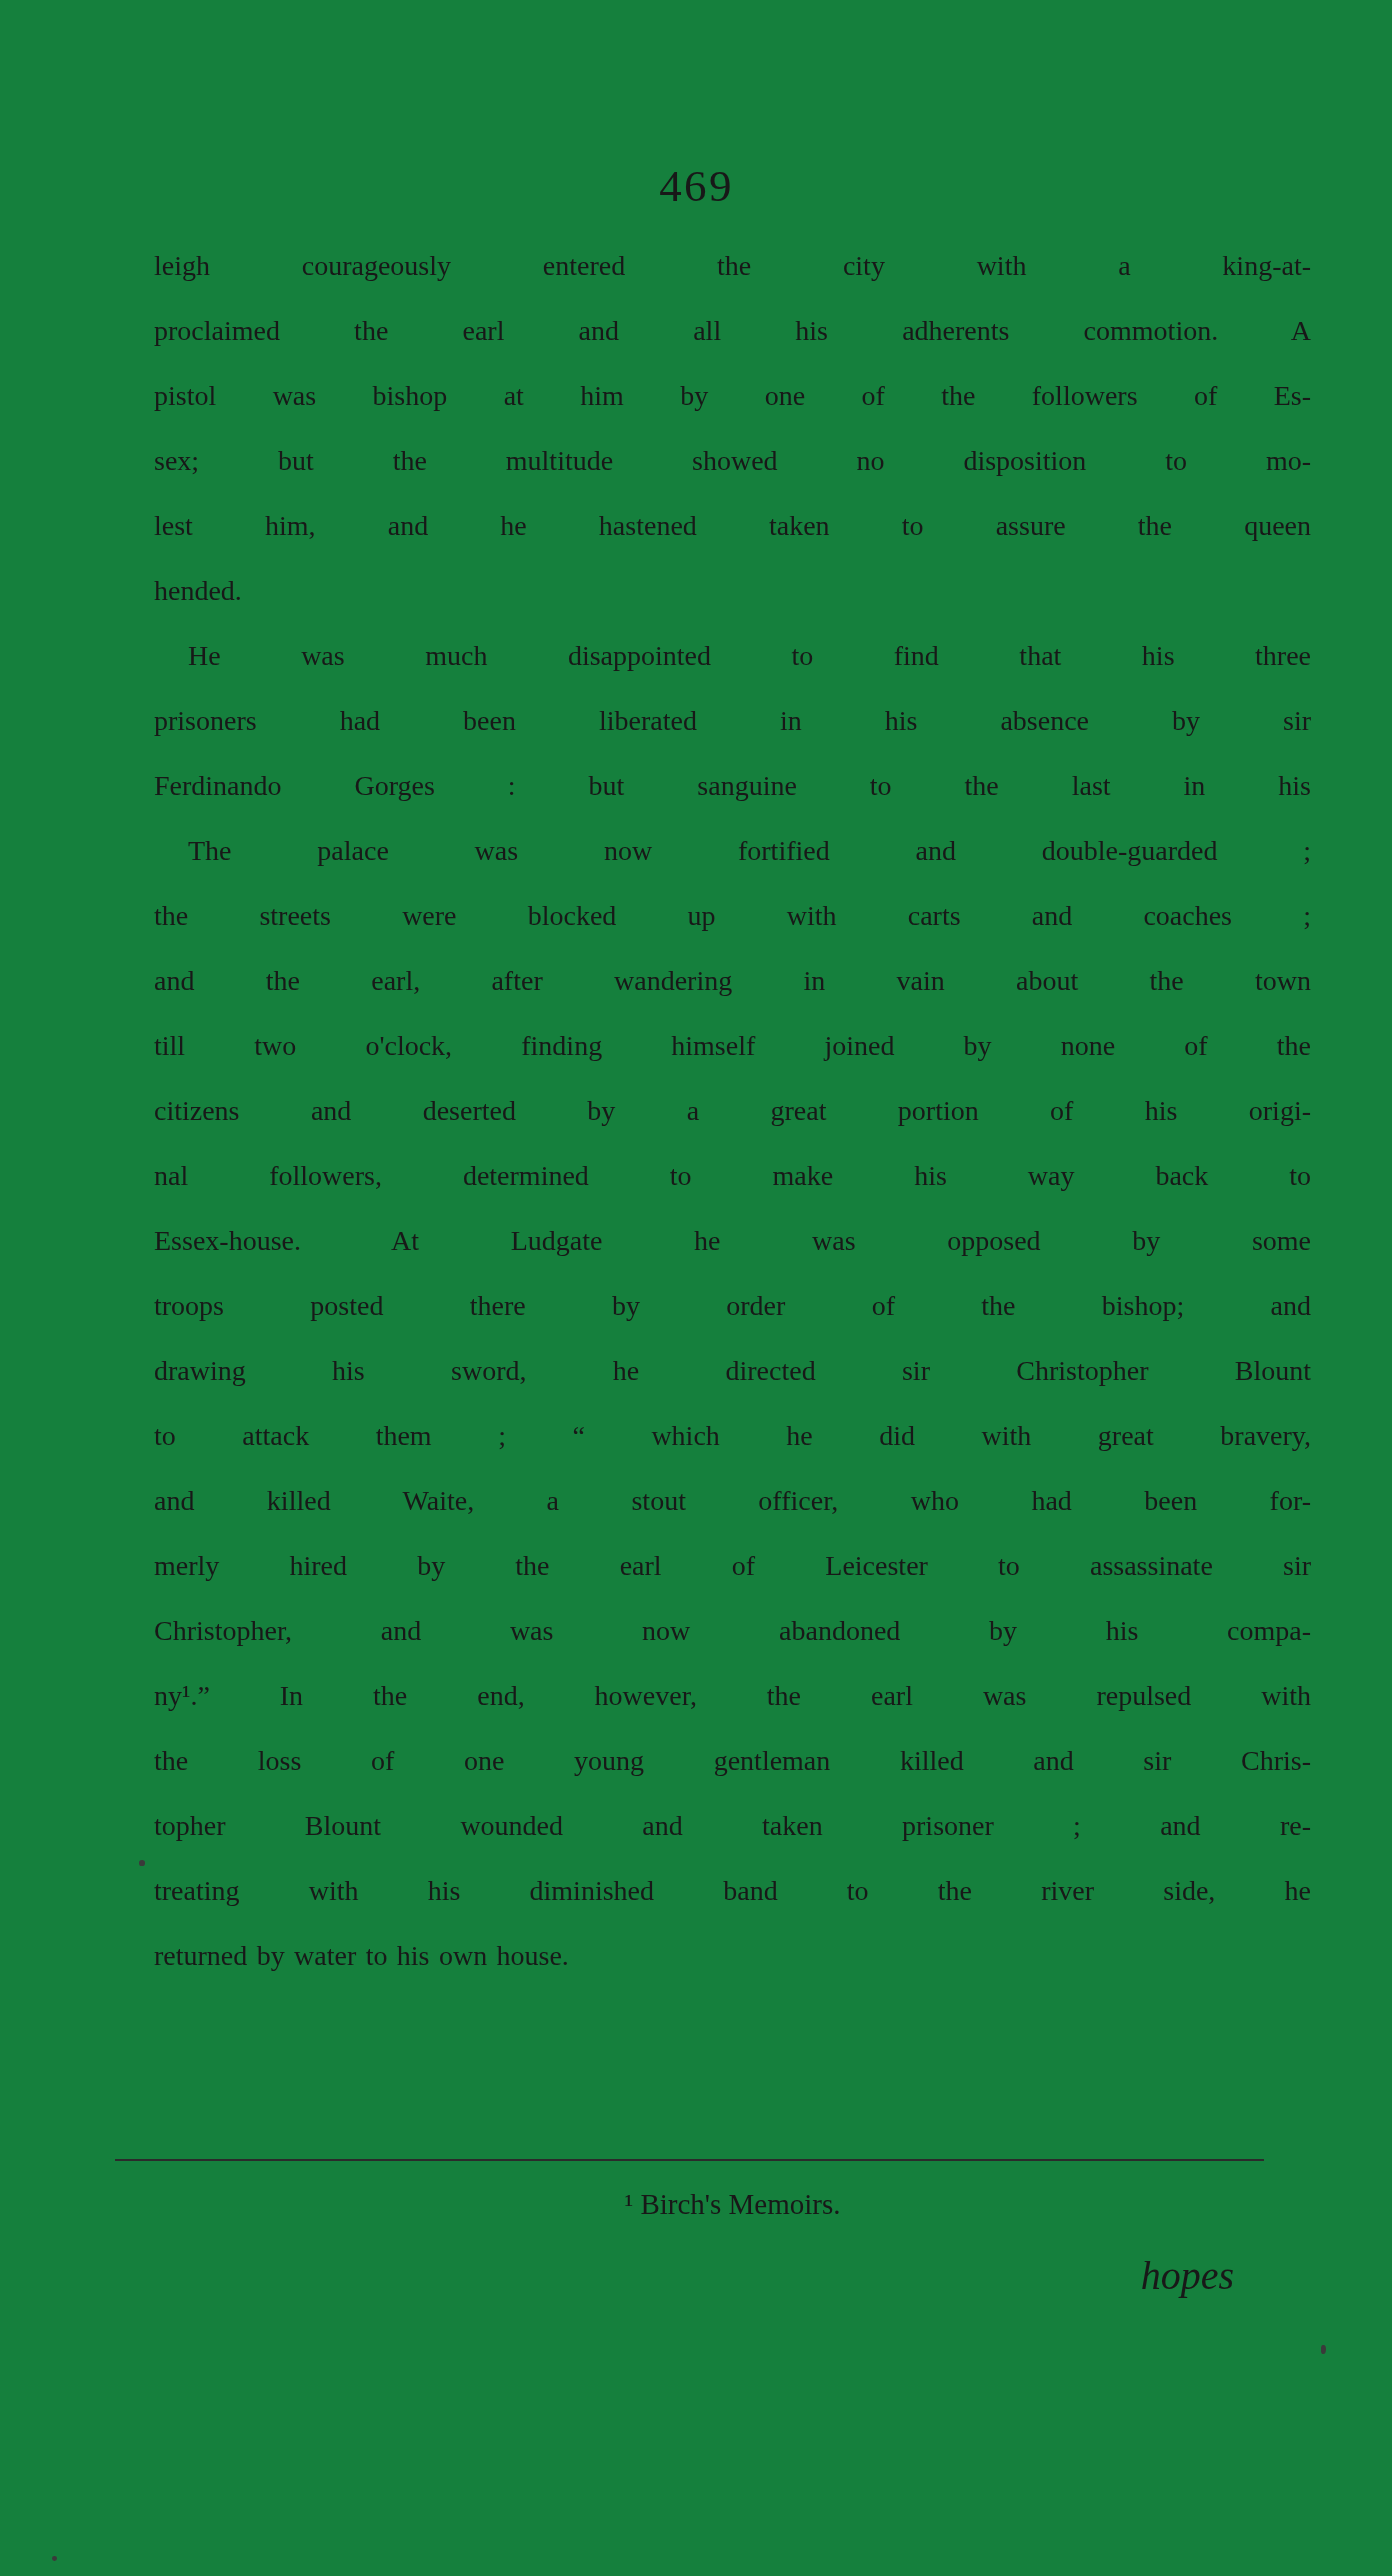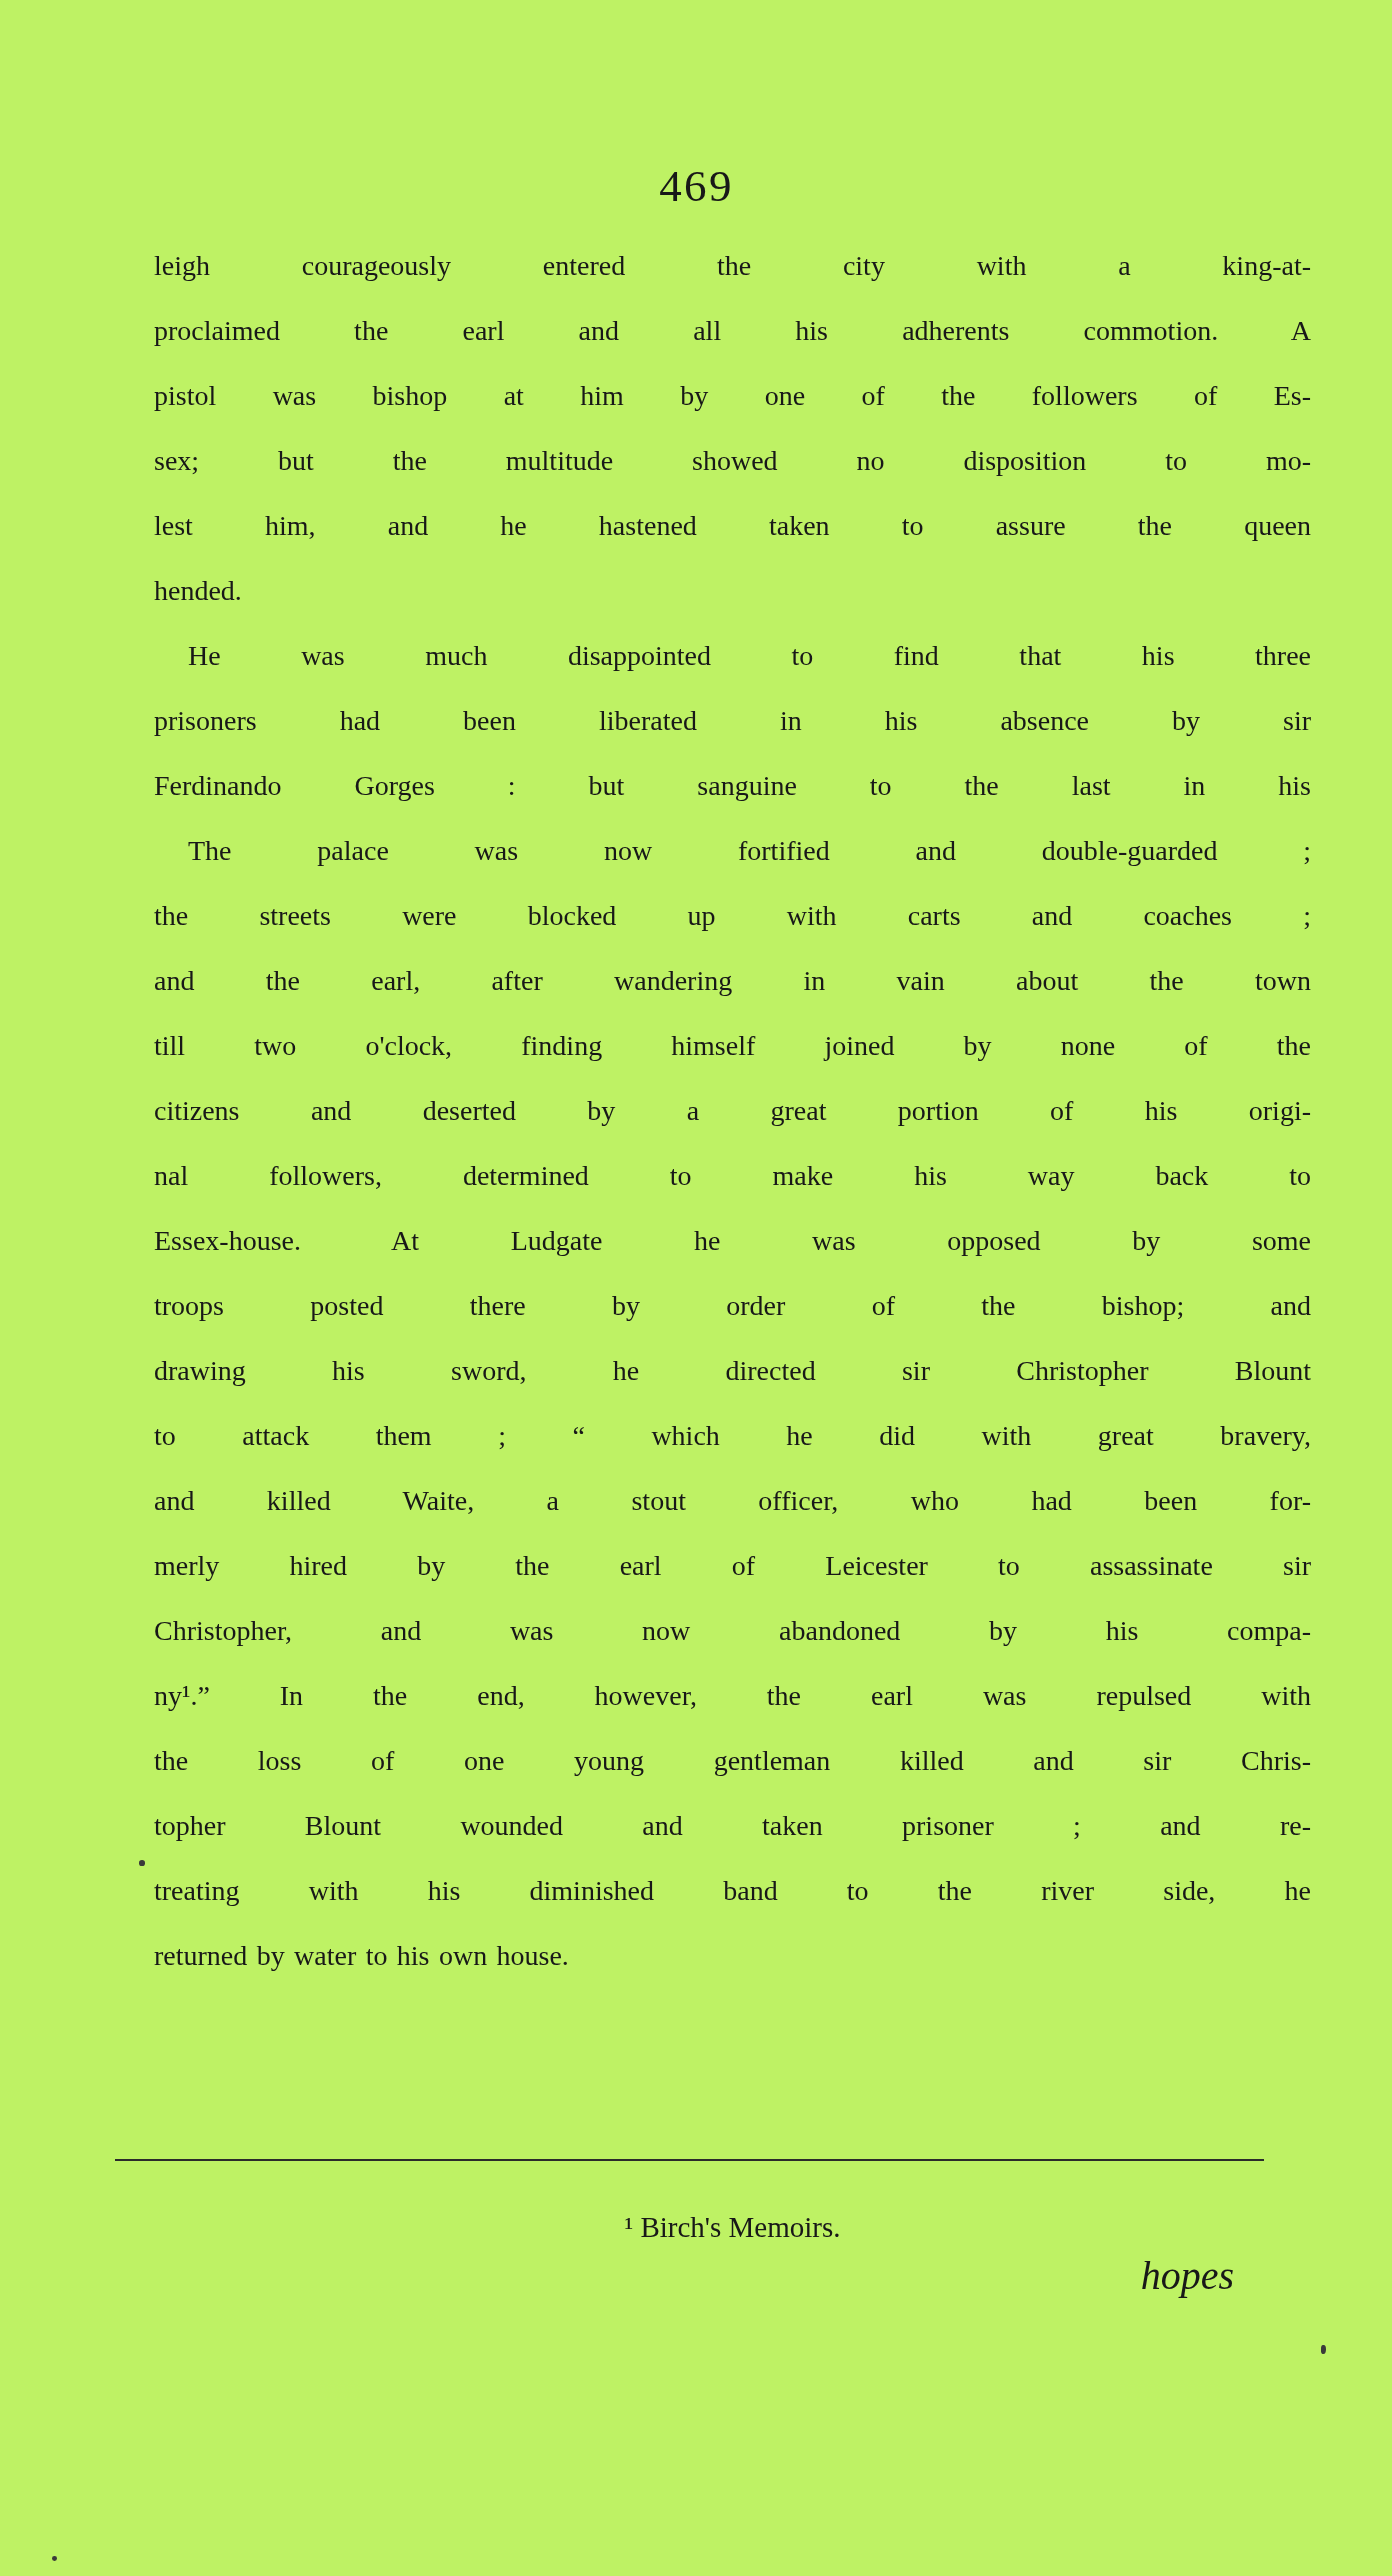--- a/index.html
+++ b/index.html
@@ -7,21 +7,21 @@
   body {
     width: 1393px;
     background: #fcfcfb;
     font-family: "Liberation Serif", "DejaVu Serif", serif;
     color: #181818;
   }
   .page {
     position: relative;
     width: 1393px;
     height: 2576px;
-    background: #bef264;
+    background: #15803d;
     overflow: hidden;
   }
   .page-number {
     position: absolute;
     top: 160px;
     left: 0;
     width: 100%;
     text-align: center;
     font-size: 45px;
     letter-spacing: 2.4px;
@@ -51,21 +51,20 @@
     height: 2.4px;
     background: #2b2b2b;
   }
   .footnote {
     position: absolute;
     top: 2188px;
     left: 154px;
     width: 1157px;
     text-align: center;
     font-size: 29px;
-    margin-top: 23px;
   }
   .catchword-row {
     position: absolute;
     top: 2243px;
     left: 154px;
     width: 1157px;
     text-align: right;
     padding-right: 77px;
     font-size: 40px;
     line-height: 65px;

